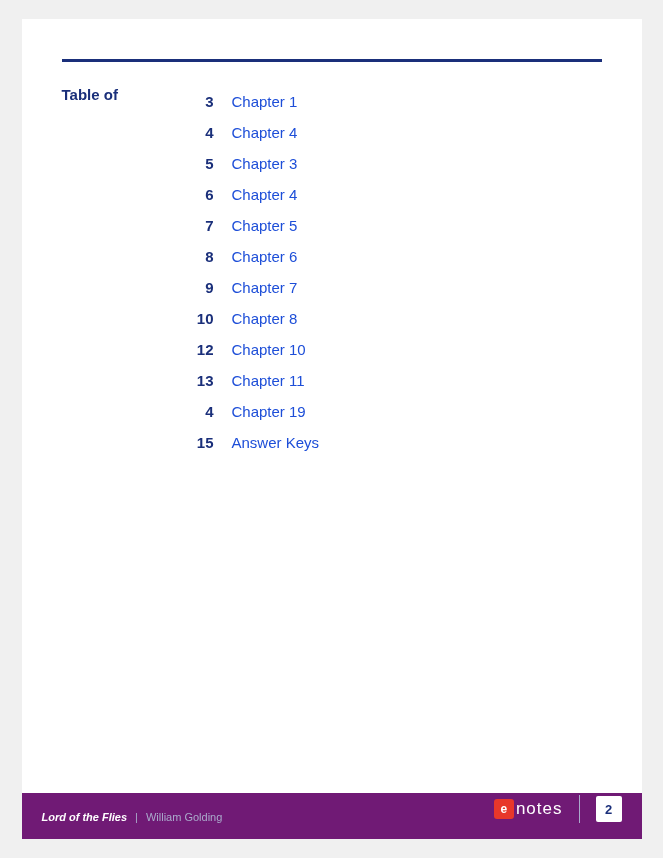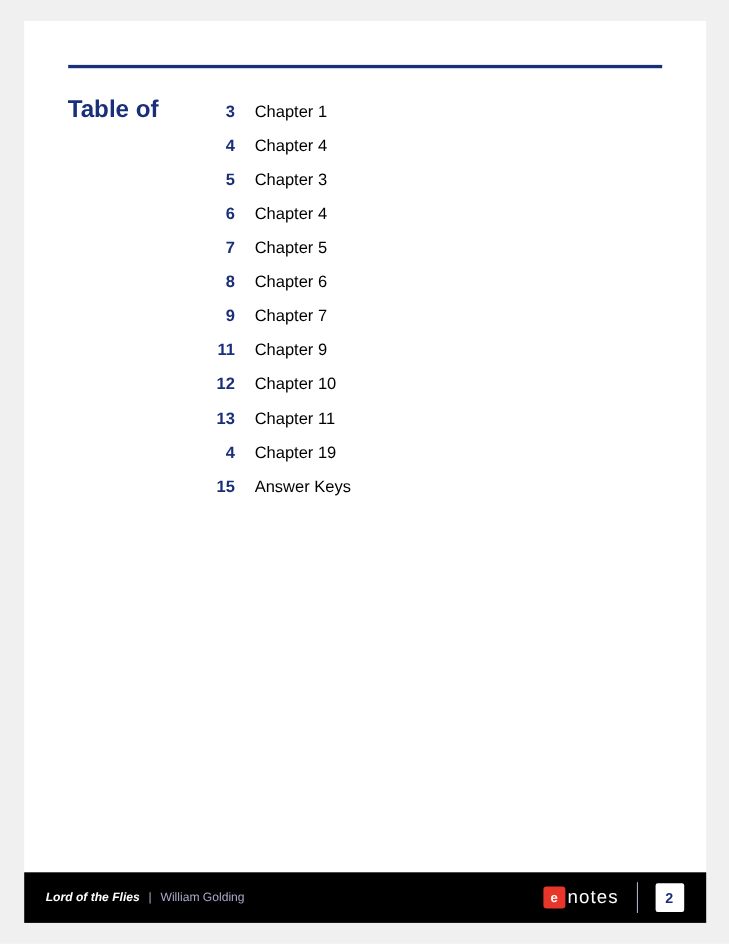--- a/index.html
+++ b/index.html
@@ -36,21 +36,21 @@
       flex: 1;
     }
 
     .toc-title {
       width: 130px;
       flex-shrink: 0;
     }
 
     .toc-title h2 {
       color: #1a2f7a;
-      font-size: 22px;
+      font-size: 15px;
       font-weight: 900;
       line-height: 1.2;
     }
 
     .toc-entries {
       flex: 1;
       display: flex;
       flex-direction: column;
       gap: 0px;
     }
@@ -64,31 +64,31 @@
     .toc-page {
       width: 40px;
       text-align: right;
       font-weight: 900;
       color: #1a2f7a;
       font-size: 15px;
       padding-right: 18px;
     }
 
     .toc-chapter {
-      color: #000000;
+      color: #1d4ed8;
       font-size: 15px;
     }
 
     .footer {
       height: 46px;
-      background: #000000;
+      background: #701a75;
       margin: 0 -40px;
       display: flex;
-      align-items: center;
-      padding: 4px 20px;
+      align-items: flex-end;
+      padding: 16px 20px;
       justify-content: space-between;
     }
 
     .footer-left {
       display: flex;
       align-items: center;
       gap: 8px;
     }
 
     .footer-book-title {
@@ -196,22 +196,22 @@
         </div>
         <div class="toc-row">
           <span class="toc-page">8</span>
           <span class="toc-chapter">Chapter 6</span>
         </div>
         <div class="toc-row">
           <span class="toc-page">9</span>
           <span class="toc-chapter">Chapter 7</span>
         </div>
         <div class="toc-row">
-          <span class="toc-page">11</span>
-          <span class="toc-chapter">Chapter 9</span>
+          <span class="toc-page">10</span>
+          <span class="toc-chapter">Chapter 8</span>
         </div>
         <div class="toc-row">
           <span class="toc-page">12</span>
           <span class="toc-chapter">Chapter 10</span>
         </div>
         <div class="toc-row">
           <span class="toc-page">13</span>
           <span class="toc-chapter">Chapter 11</span>
         </div>
         <div class="toc-row">

